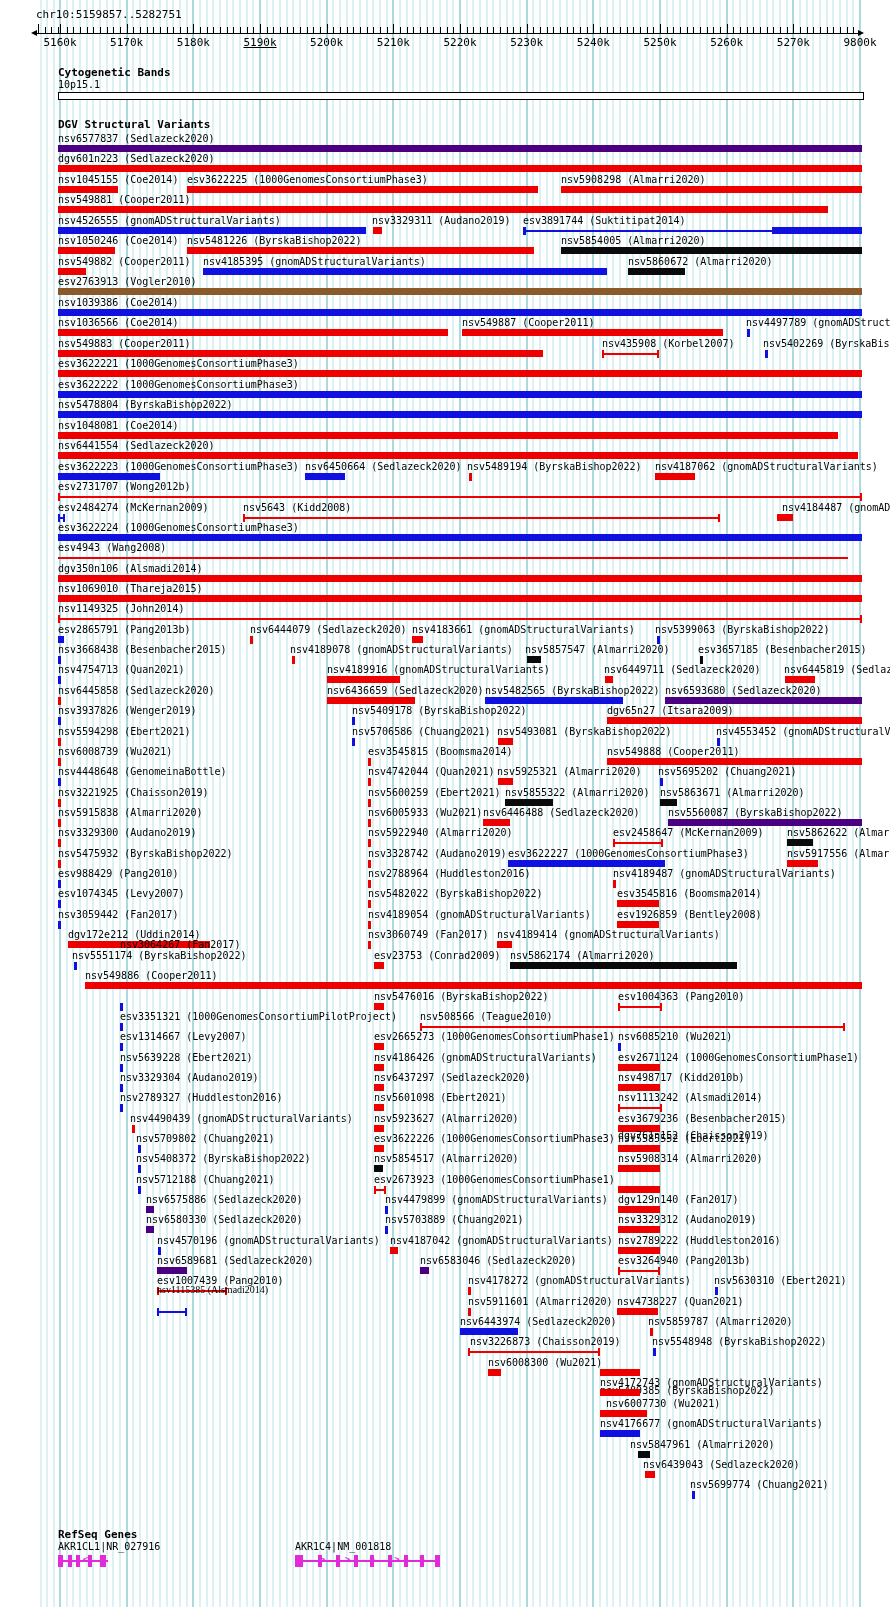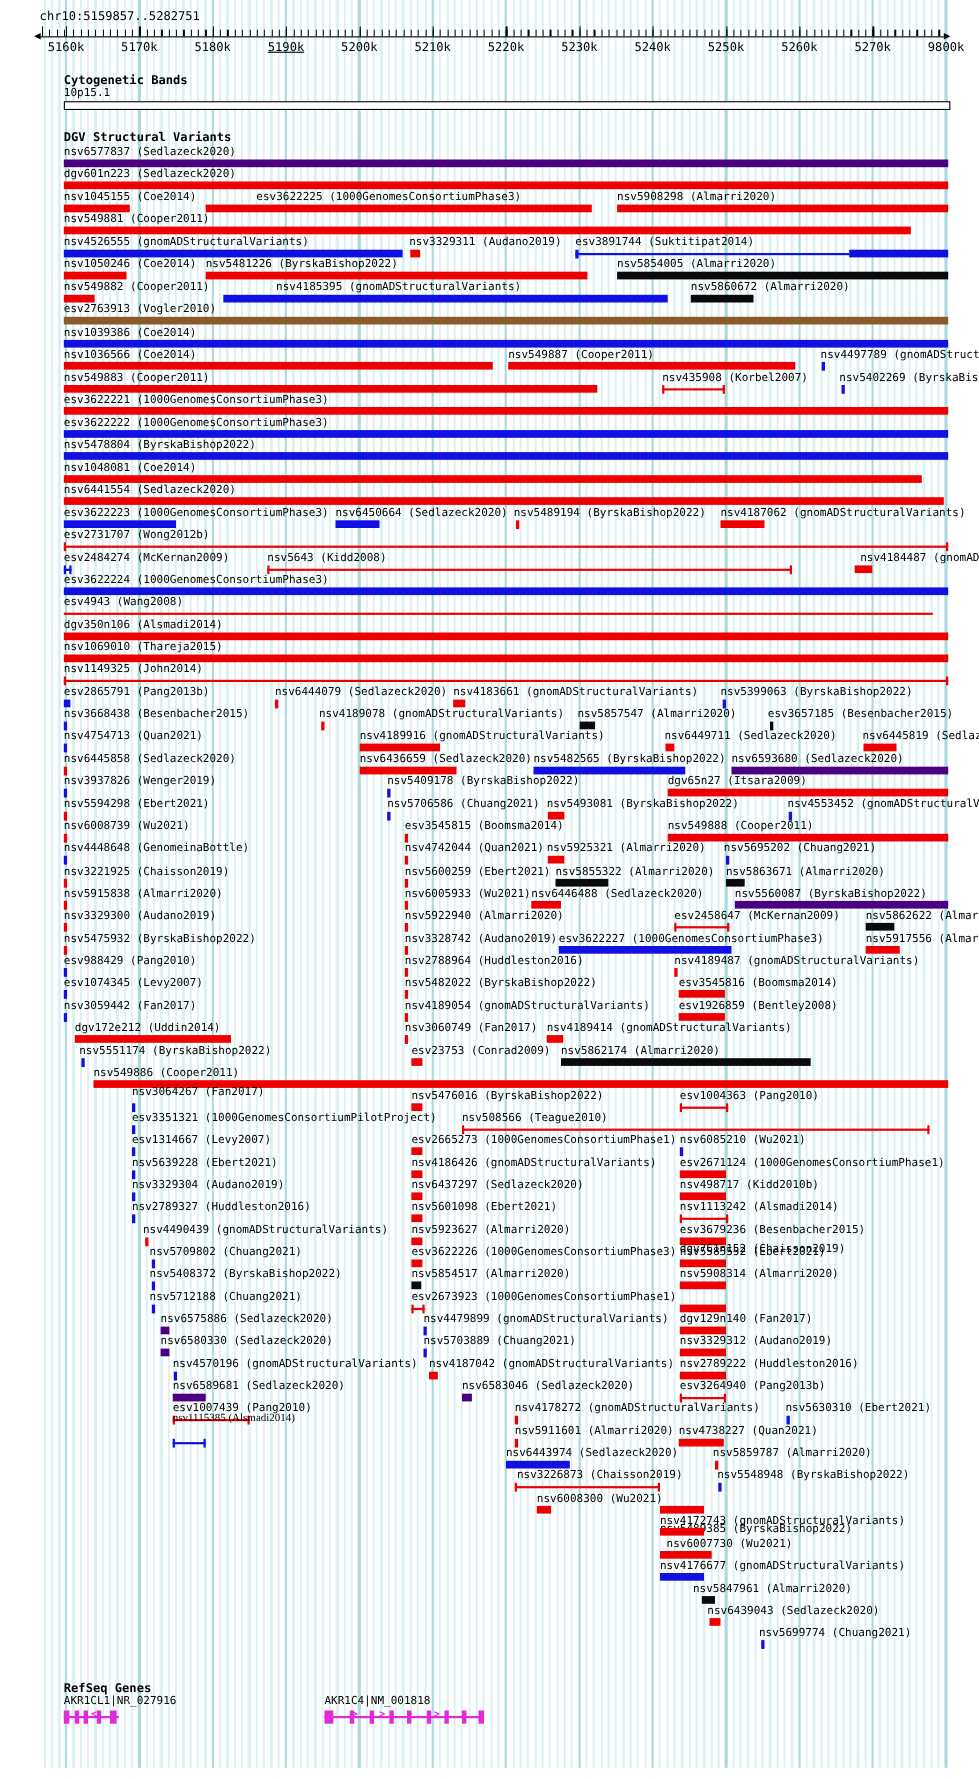--- a/index.html
+++ b/index.html
@@ -62,21 +62,21 @@
   <div class="band-box"></div>
 
   <div class="hdr" style="left:58px;top:118px;">DGV Structural Variants</div>
   <div id="tracks">
       <div class="lbl" style="left: 58px; top: 133px;">nsv6577837 (Sedlazeck2020)</div>
       <div class="glyph" style="left: 58px; top: 145px; width: 804px; height: 7px; background: rgb(75, 0, 130);"></div>
       <div class="lbl" style="left: 58px; top: 153px;">dgv601n223 (Sedlazeck2020)</div>
       <div class="glyph" style="left: 58px; top: 165px; width: 804px; height: 7px; background: rgb(238, 0, 0);"></div>
       <div class="lbl" style="left: 58px; top: 174px;">nsv1045155 (Coe2014)</div>
       <div class="glyph" style="left: 58px; top: 186px; width: 60px; height: 7px; background: rgb(238, 0, 0);"></div>
-      <div class="lbl" style="left: 187px; top: 174px; margin-left: 46px;">esv3622225 (1000GenomesConsortiumPhase3)</div>
+      <div class="lbl" style="left: 187px; top: 174px;">esv3622225 (1000GenomesConsortiumPhase3)</div>
       <div class="glyph" style="left: 187px; top: 186px; width: 351px; height: 7px; background: rgb(238, 0, 0);"></div>
       <div class="lbl" style="left: 561px; top: 174px;">nsv5908298 (Almarri2020)</div>
       <div class="glyph" style="left: 561px; top: 186px; width: 301px; height: 7px; background: rgb(238, 0, 0);"></div>
       <div class="lbl" style="left: 58px; top: 194px;">nsv549881 (Cooper2011)</div>
       <div class="glyph" style="left: 58px; top: 206px; width: 770px; height: 7px; background: rgb(238, 0, 0);"></div>
       <div class="lbl" style="left: 58px; top: 215px;">nsv4526555 (gnomADStructuralVariants)</div>
       <div class="glyph" style="left: 58px; top: 227px; width: 308px; height: 7px; background: rgb(16, 16, 224);"></div>
       <div class="lbl" style="left: 372px; top: 215px;">nsv3329311 (Audano2019)</div>
       <div class="glyph" style="left: 373px; top: 227px; width: 9px; height: 7px; background: rgb(238, 0, 0);"></div>
       <div class="lbl" style="left: 523px; top: 215px;">esv3891744 (Suktitipat2014)</div>
@@ -84,21 +84,21 @@
       <div class="glyph" style="left: 523px; top: 230px; width: 249px; height: 2px; background: rgb(16, 16, 224);"></div>
       <div class="glyph" style="left: 772px; top: 227px; width: 90px; height: 7px; background: rgb(16, 16, 224);"></div>
       <div class="lbl" style="left: 58px; top: 235px;">nsv1050246 (Coe2014)</div>
       <div class="glyph" style="left: 58px; top: 247px; width: 57px; height: 7px; background: rgb(238, 0, 0);"></div>
       <div class="lbl" style="left: 187px; top: 235px; text-align: center;">nsv5481226 (ByrskaBishop2022)</div>
       <div class="glyph" style="left: 187px; top: 247px; width: 347px; height: 7px; background: rgb(238, 0, 0);"></div>
       <div class="lbl" style="left: 561px; top: 235px;">nsv5854005 (Almarri2020)</div>
       <div class="glyph" style="left: 561px; top: 247px; width: 301px; height: 7px; background: rgb(10, 10, 10);"></div>
       <div class="lbl" style="left: 58px; top: 256px;">nsv549882 (Cooper2011)</div>
       <div class="glyph" style="left: 58px; top: 268px; width: 28px; height: 7px; background: rgb(238, 0, 0);"></div>
-      <div class="lbl" style="left: 203px; top: 256px; margin-left: 48px;">nsv4185395 (gnomADStructuralVariants)</div>
+      <div class="lbl" style="left: 203px; top: 256px;">nsv4185395 (gnomADStructuralVariants)</div>
       <div class="glyph" style="left: 203px; top: 268px; width: 404px; height: 7px; background: rgb(16, 16, 224);"></div>
       <div class="lbl" style="left: 628px; top: 256px;">nsv5860672 (Almarri2020)</div>
       <div class="glyph" style="left: 628px; top: 268px; width: 57px; height: 7px; background: rgb(10, 10, 10);"></div>
       <div class="lbl" style="left: 58px; top: 276px;">esv2763913 (Vogler2010)</div>
       <div class="glyph" style="left: 58px; top: 288px; width: 804px; height: 7px; background: rgb(139, 90, 43);"></div>
       <div class="lbl" style="left: 58px; top: 297px;">nsv1039386 (Coe2014)</div>
       <div class="glyph" style="left: 58px; top: 309px; width: 804px; height: 7px; background: rgb(16, 16, 224);"></div>
       <div class="lbl" style="left: 58px; top: 317px;">nsv1036566 (Coe2014)</div>
       <div class="glyph" style="left: 58px; top: 329px; width: 390px; height: 7px; background: rgb(238, 0, 0);"></div>
       <div class="lbl" style="left: 462px; top: 317px;">nsv549887 (Cooper2011)</div>
@@ -276,21 +276,21 @@
       <div class="lbl" style="left: 497px; top: 929px;">nsv4189414 (gnomADStructuralVariants)</div>
       <div class="glyph" style="left: 497px; top: 941px; width: 15px; height: 7px; background: rgb(238, 0, 0);"></div>
       <div class="lbl" style="left: 72px; top: 950px;">nsv5551174 (ByrskaBishop2022)</div>
       <div class="glyph" style="left: 74px; top: 962px; width: 3px; height: 8px; background: rgb(16, 16, 224);"></div>
       <div class="lbl" style="left: 374px; top: 950px;">esv23753 (Conrad2009)</div>
       <div class="glyph" style="left: 374px; top: 962px; width: 10px; height: 7px; background: rgb(238, 0, 0);"></div>
       <div class="lbl" style="left: 510px; top: 950px;">nsv5862174 (Almarri2020)</div>
       <div class="glyph" style="left: 510px; top: 962px; width: 227px; height: 7px; background: rgb(10, 10, 10);"></div>
       <div class="lbl" style="left: 85px; top: 970px;">nsv549886 (Cooper2011)</div>
       <div class="glyph" style="left: 85px; top: 982px; width: 777px; height: 7px; background: rgb(238, 0, 0);"></div>
-      <div class="lbl" style="left: 120px; top: 987px;">nsv3064267 (Fan2017)</div>
+      <div class="lbl" style="left: 120px; top: 939px;">nsv3064267 (Fan2017)</div>
       <div class="glyph" style="left: 120px; top: 1003px; width: 3px; height: 8px; background: rgb(16, 16, 224);"></div>
       <div class="lbl" style="left: 374px; top: 991px;">nsv5476016 (ByrskaBishop2022)</div>
       <div class="glyph" style="left: 374px; top: 1003px; width: 10px; height: 7px; background: rgb(238, 0, 0);"></div>
       <div class="lbl" style="left: 618px; top: 991px;">esv1004363 (Pang2010)</div>
       <div class="glyph" style="left: 618px; top: 1006px; width: 44px; height: 2px; background: rgb(238, 0, 0);"></div>
       <div class="glyph" style="left: 618px; top: 1003px; width: 2px; height: 8px; background: rgb(238, 0, 0);"></div>
       <div class="glyph" style="left: 660px; top: 1003px; width: 2px; height: 8px; background: rgb(238, 0, 0);"></div>
       <div class="lbl" style="left: 120px; top: 1011px;">esv3351321 (1000GenomesConsortiumPilotProject)</div>
       <div class="glyph" style="left: 120px; top: 1023px; width: 3px; height: 8px; background: rgb(16, 16, 224);"></div>
       <div class="lbl" style="left: 420px; top: 1011px;">nsv508566 (Teague2010)</div>

